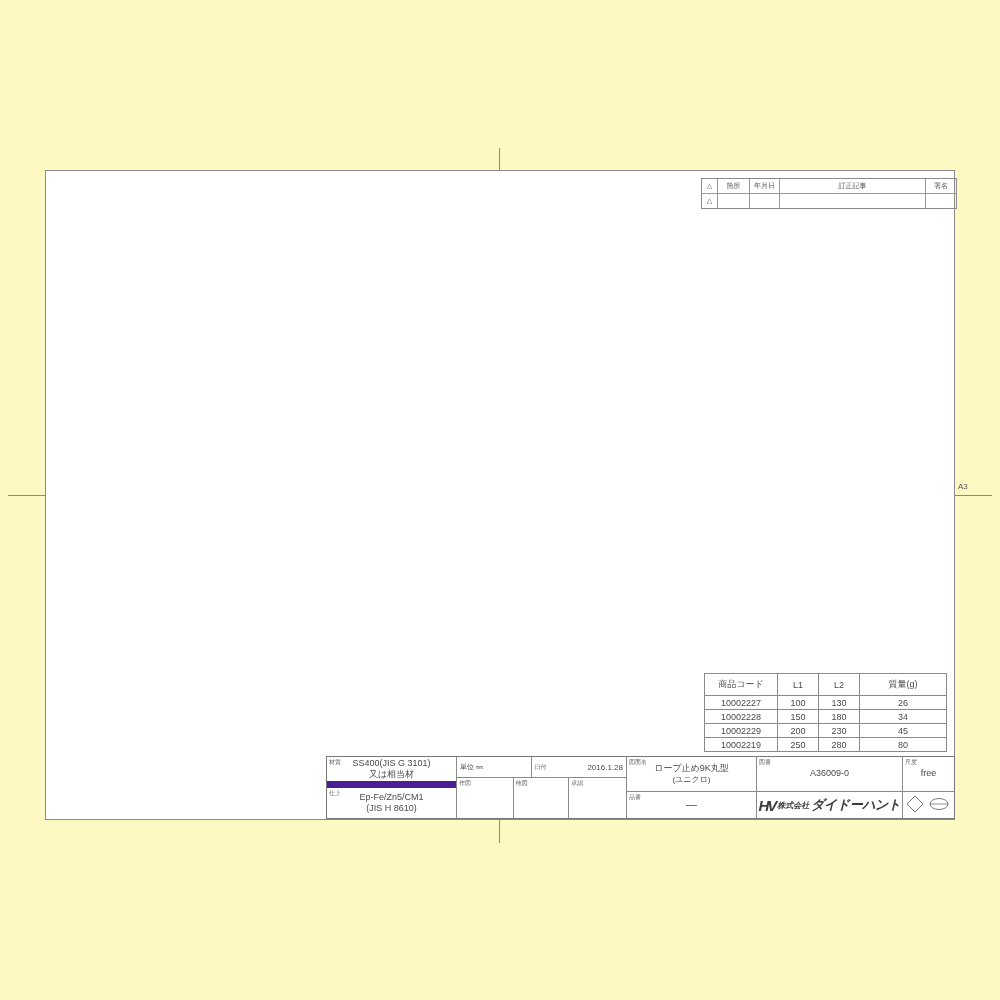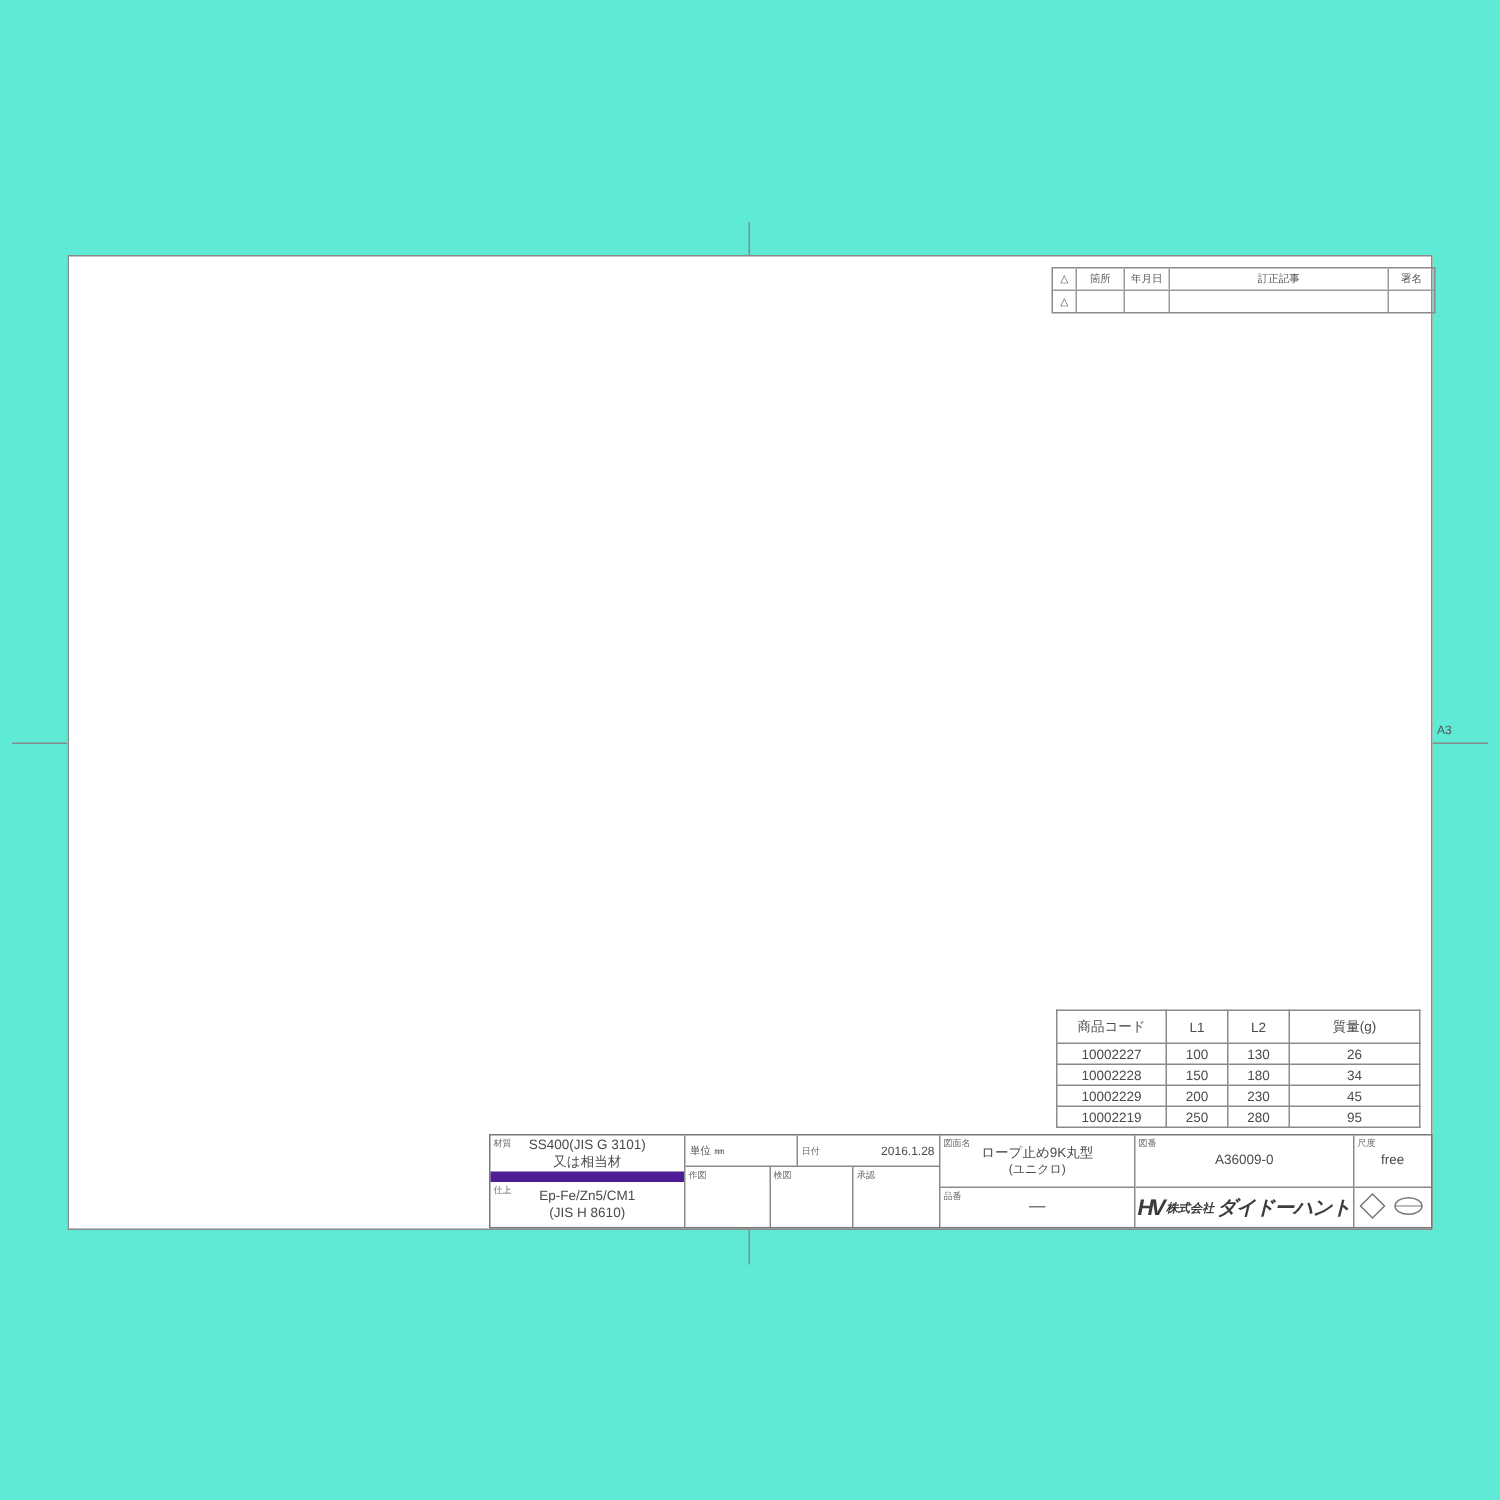--- a/index.html
+++ b/index.html
@@ -1,16 +1,16 @@
 <!DOCTYPE html>
 <html><head>
 <meta charset="utf-8">
 <style>
   html,body{margin:0;padding:0;background:#fff;}
-  .page{position:relative;width:1000px;height:1000px;background:#5eead4;overflow:hidden;
+  .page{position:relative;width:1000px;height:1000px;background:#fef9c3;overflow:hidden;
         font-family:"Liberation Sans",sans-serif;color:#4a4a4a;}
   .sheet{position:absolute;left:45px;top:170px;width:910px;height:650px;
          border:1px solid #8a8a8a;box-sizing:border-box;background:#fff;}
   svg.overlay{position:absolute;left:0;top:0;width:1000px;height:1000px;pointer-events:none;}
   svg text{font-family:"Liberation Sans",sans-serif;fill:#4a4a4a;}
 
   
   .rev{position:absolute;left:655px;top:7px;display:flex;flex-direction:column;
        border:1px solid #8a8a8a;box-sizing:border-box;}
   .rev-row{display:flex;height:14px;}
@@ -180,21 +180,21 @@
       <tr>
         <td>10002229</td>
         <td>200</td>
         <td>230</td>
         <td>45</td>
       </tr>
       <tr>
         <td>10002219</td>
         <td>250</td>
         <td>280</td>
-        <td>95</td>
+        <td>80</td>
       </tr>
     </tbody>
       </table>
 
     <div class="tb">
 
       <div class="tb-col col-mat">
         <div class="cell">
           <span class="lab">材質</span>
           <div class="ctr">

